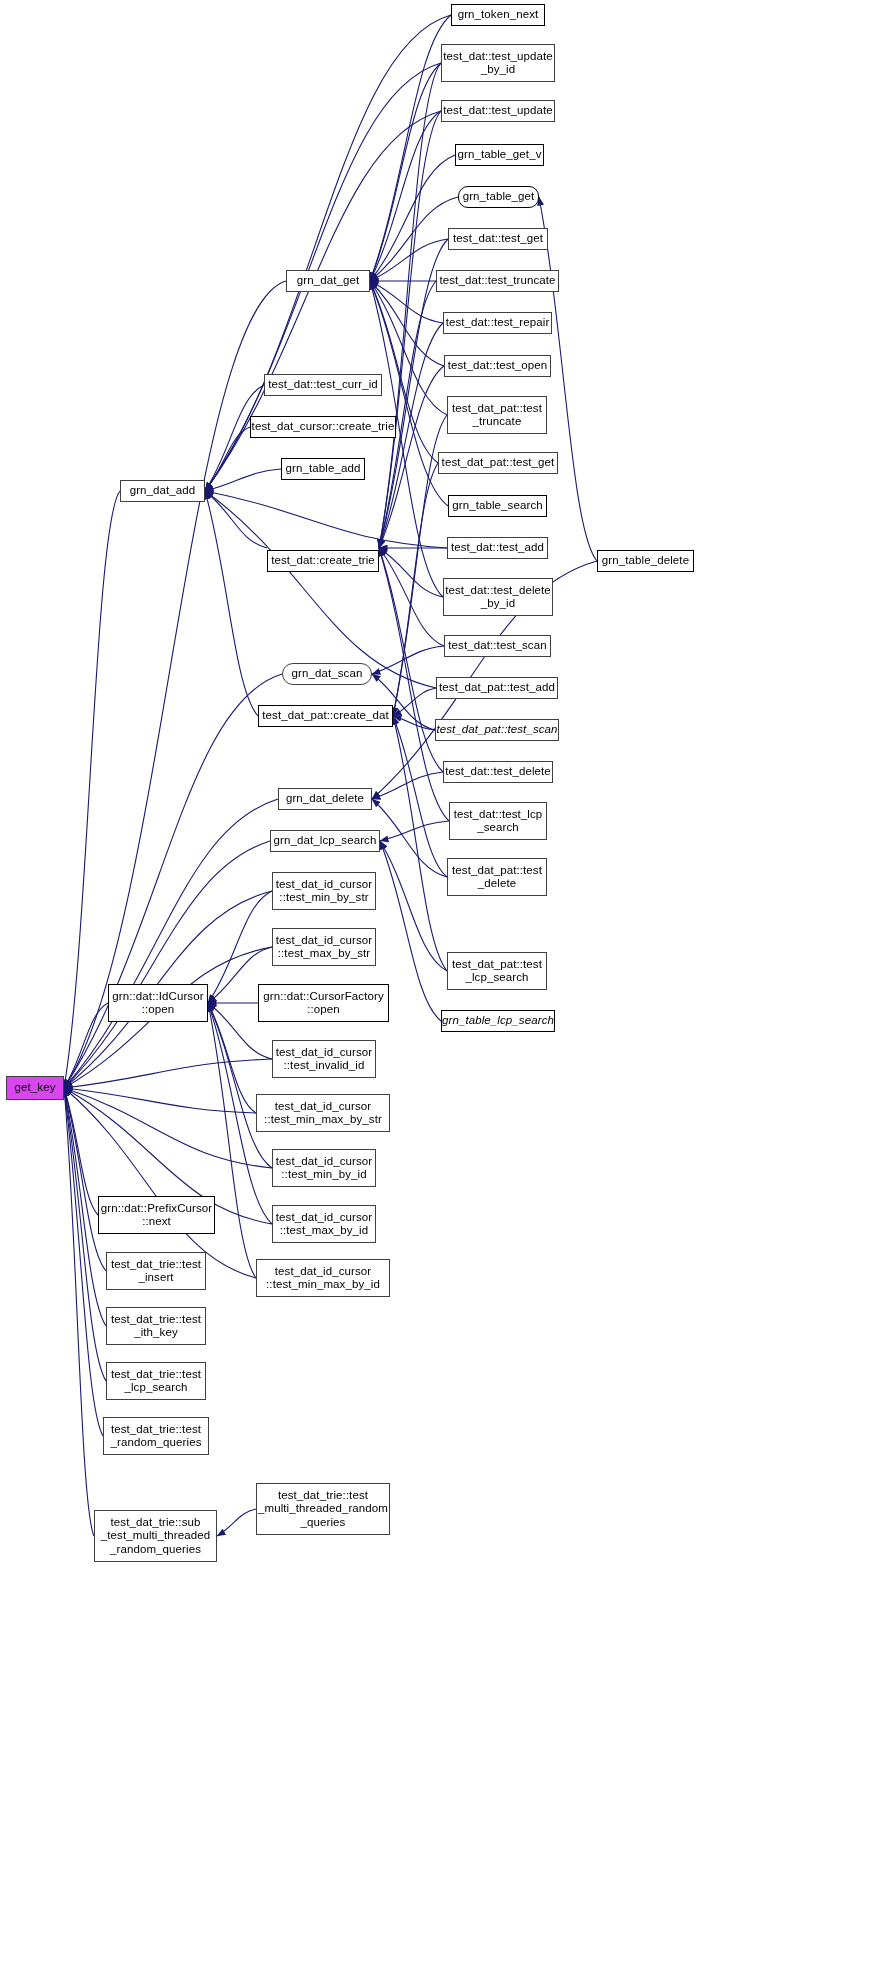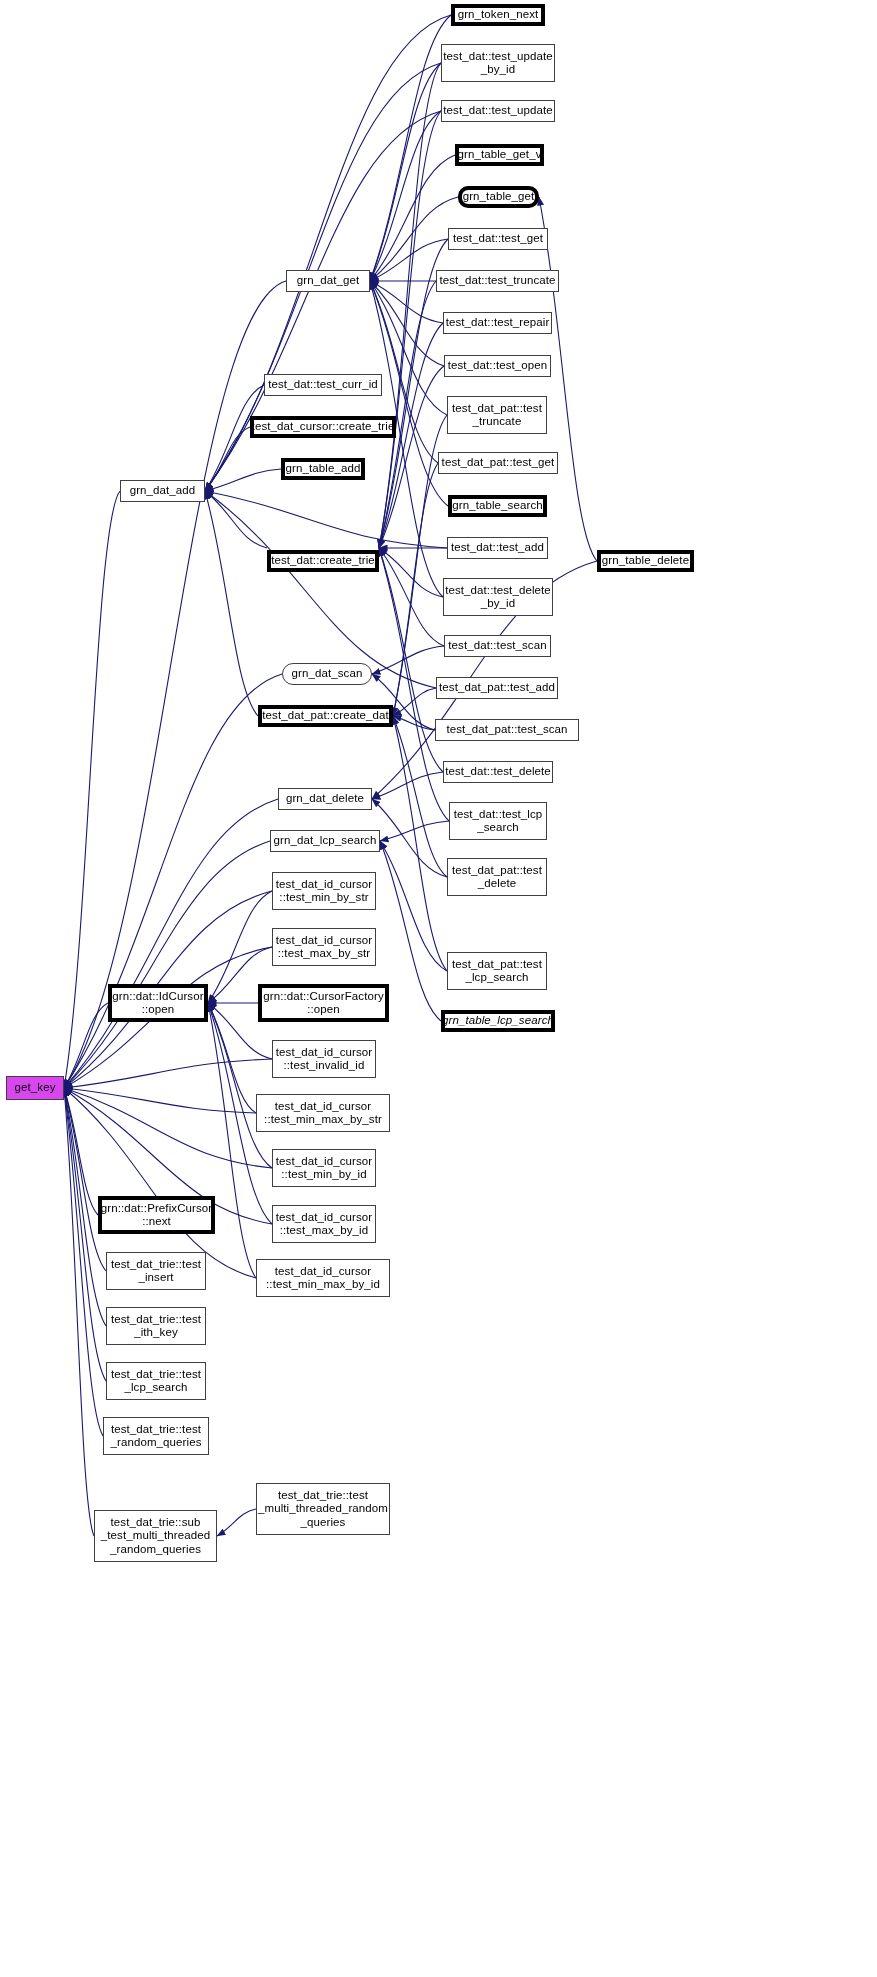--- a/index.html
+++ b/index.html
@@ -33,21 +33,21 @@
     background: #ffffff;
     border: 1px solid #404040;
     color: #000000;
     font-size: 11.5px;
     line-height: 13.5px;
     letter-spacing: 0.1px;
     white-space: pre-line;
     z-index: 5;
   }
   .node.red {
-    border: 4px solid #000000;
+    border: 1px solid #000000;
   }
   .node.root {
     background: #d946ef;
     border: 1px solid #404040;
   }
 </style>
 </head>
 <body>
 
 <div id="graph">
@@ -153,21 +153,21 @@
       <div class="node" style="left: 444px; top: 355px; width: 107px; height: 22px;">test_dat::test_open</div>
       <div class="node" style="left: 447px; top: 396px; width: 100px; height: 38px;">test_dat_pat::test
 _truncate</div>
       <div class="node" style="left: 438px; top: 452px; width: 120px; height: 22px;">test_dat_pat::test_get</div>
       <div class="node red" style="left: 448px; top: 495px; width: 99px; height: 22px;">grn_table_search</div>
       <div class="node" style="left: 447px; top: 537px; width: 101px; height: 22px;">test_dat::test_add</div>
       <div class="node" style="left: 443px; top: 578px; width: 110px; height: 38px;">test_dat::test_delete
 _by_id</div>
       <div class="node" style="left: 444px; top: 635px; width: 107px; height: 22px;">test_dat::test_scan</div>
       <div class="node" style="left: 436px; top: 677px; width: 122px; height: 22px;">test_dat_pat::test_add</div>
-      <div class="node" style="left: 435px; top: 719px; width: 144px; height: 22px;">test_dat_pat::test_scan</div>
+      <div class="node" style="left: 435px; top: 719px; width: 124px; height: 22px; font-style: italic;">test_dat_pat::test_scan</div>
       <div class="node" style="left: 443px; top: 761px; width: 110px; height: 22px;">test_dat::test_delete</div>
       <div class="node" style="left: 449px; top: 802px; width: 98px; height: 38px;">test_dat::test_lcp
 _search</div>
       <div class="node" style="left: 447px; top: 858px; width: 100px; height: 38px;">test_dat_pat::test
 _delete</div>
       <div class="node" style="left: 447px; top: 952px; width: 100px; height: 38px;">test_dat_pat::test
 _lcp_search</div>
       <div class="node red" style="left: 441px; top: 1010px; width: 114px; height: 22px; font-style: italic;">grn_table_lcp_search</div>
       <div class="node red" style="left: 597px; top: 550px; width: 97px; height: 22px;">grn_table_delete</div>
       <div class="node" style="left: 264px; top: 374px; width: 118px; height: 22px;">test_dat::test_curr_id</div>

